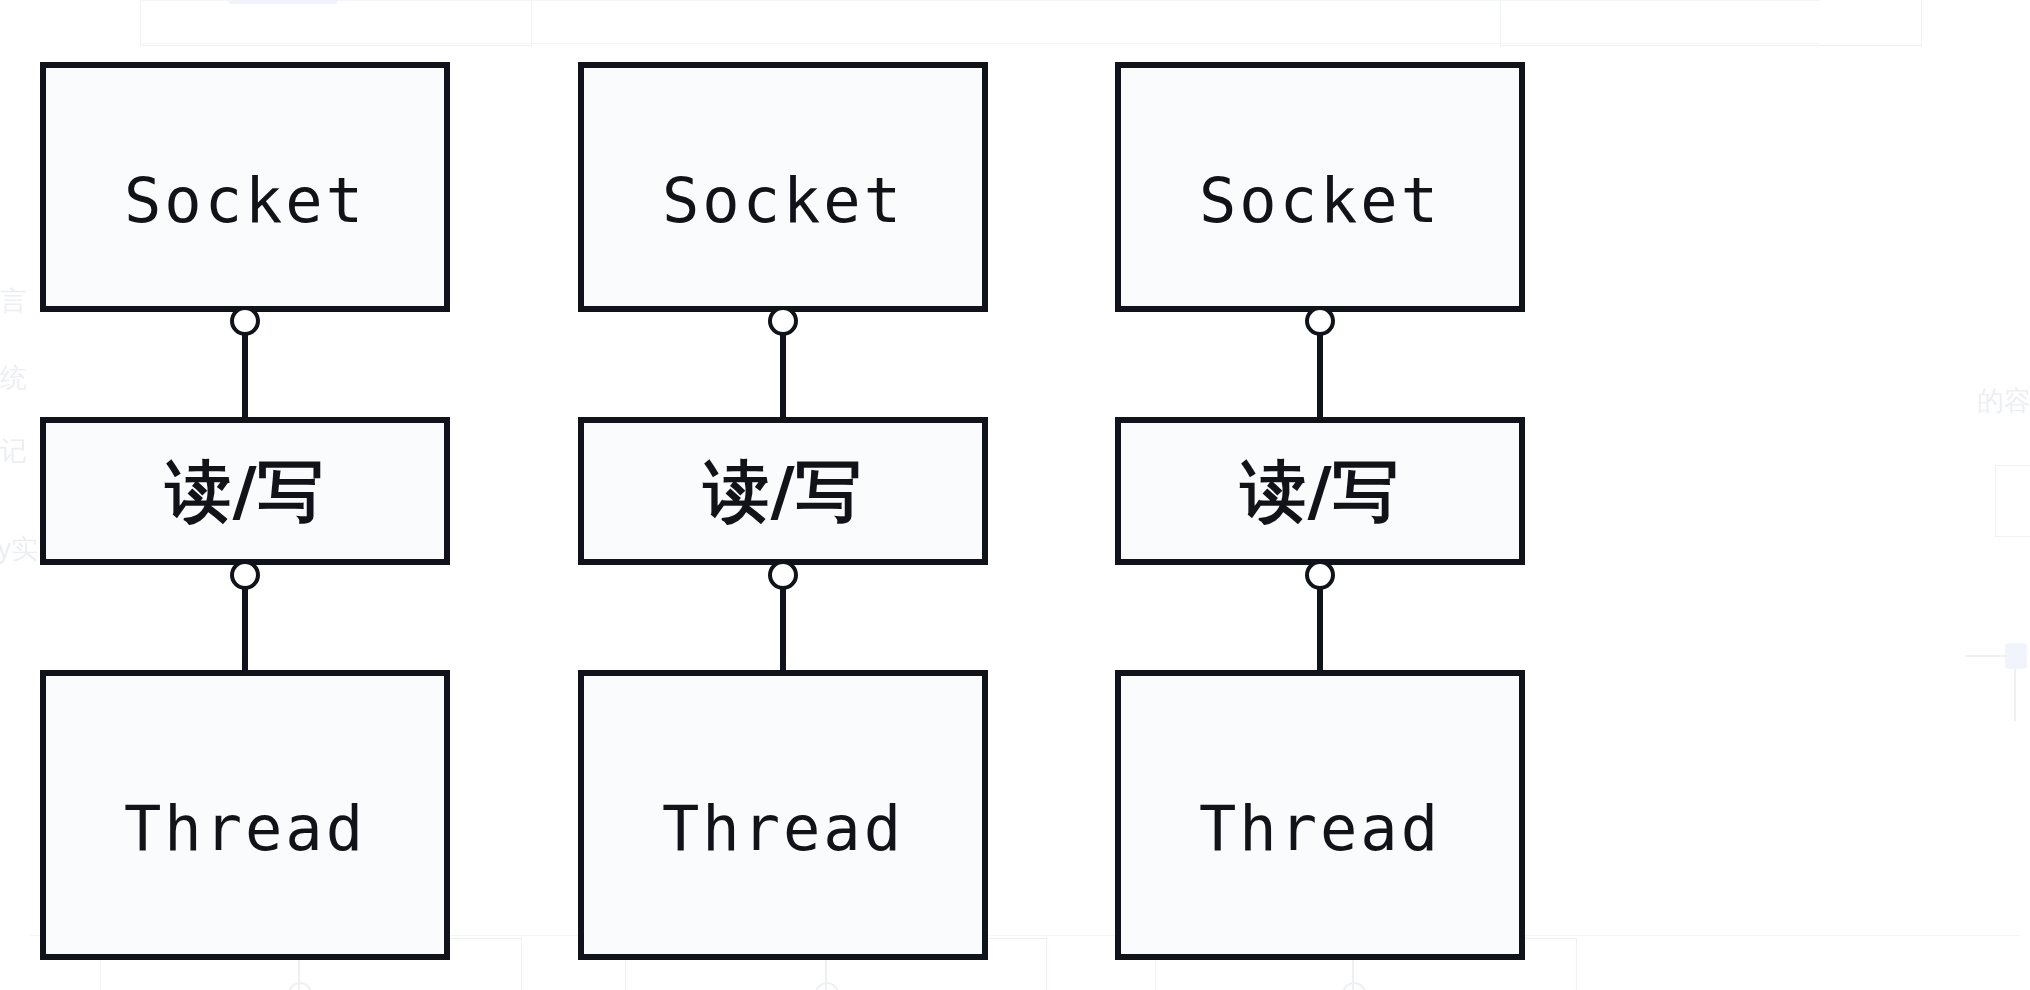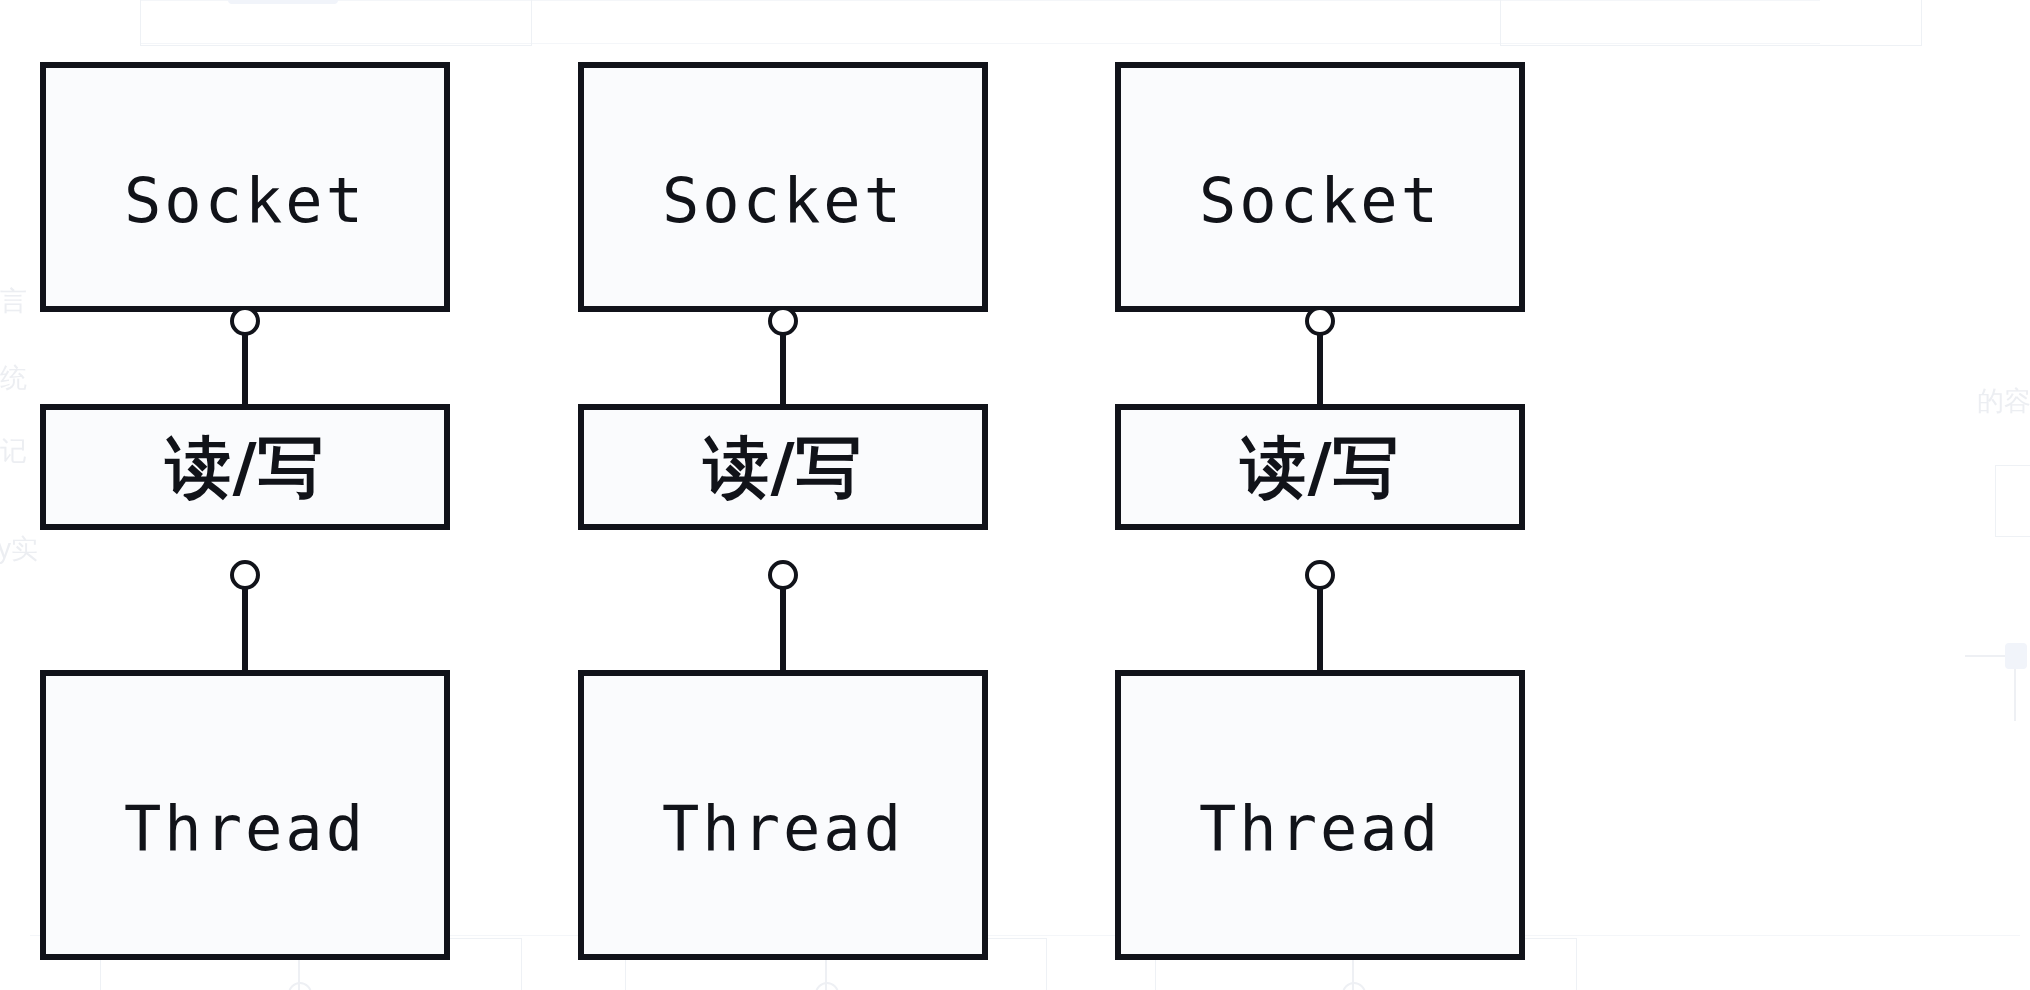--- a/index.html
+++ b/index.html
@@ -80,21 +80,21 @@
     left: 0;
     right: 0;
     box-sizing: border-box;
     border: 6px solid #11131a;
     background: #fafbfd;
     display: flex;
     align-items: center;
     justify-content: center;
   }
   .node-box.socket  { top: 62px;  height: 250px; }
-  .node-box.rw      { top: 404px; height: 126px; }
+  .node-box.rw      { top: 417px; height: 148px; }
   .node-box.thread  { top: 670px; height: 290px; }
 
   .label-latin {
     font-family: "DejaVu Sans Mono", "Liberation Mono", monospace;
     font-size: 62px;
     font-weight: 400;
     letter-spacing: 3px;
     color: #111319;
     line-height: 1;
     margin-top: 28px;

